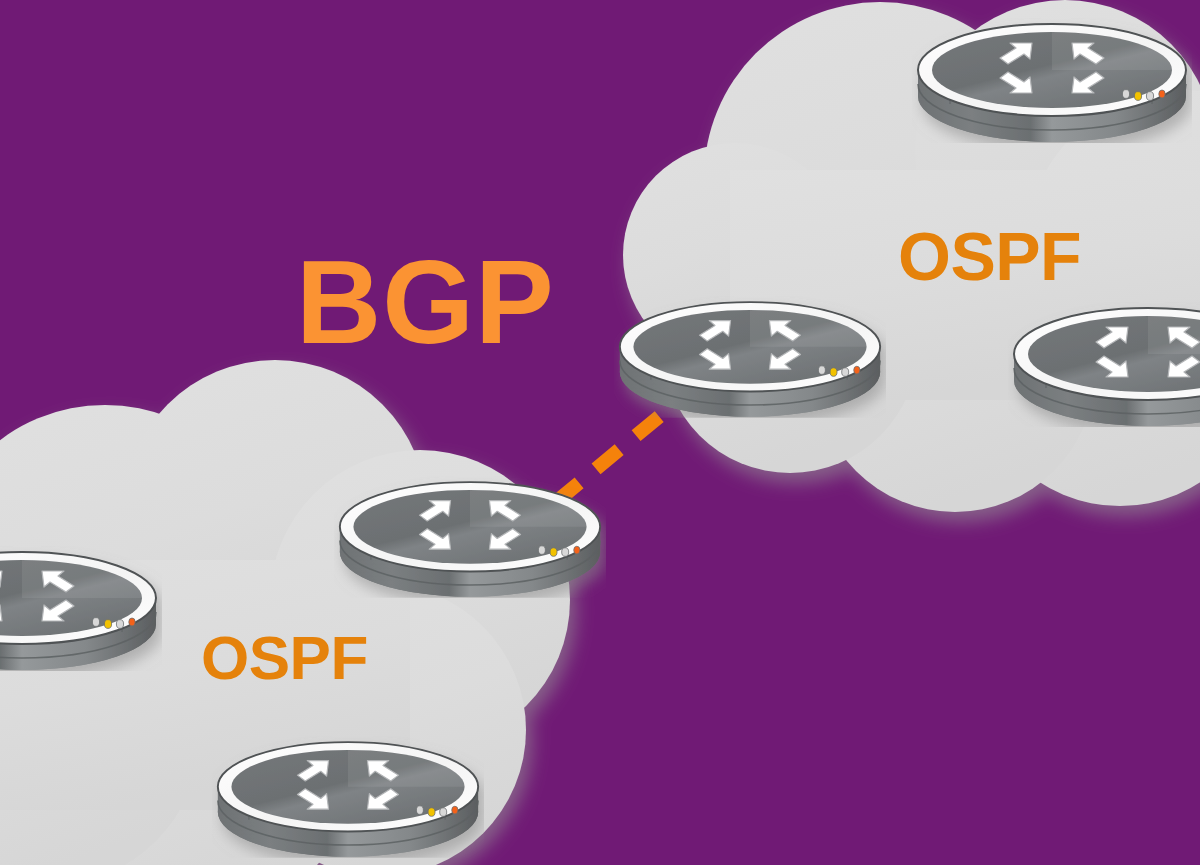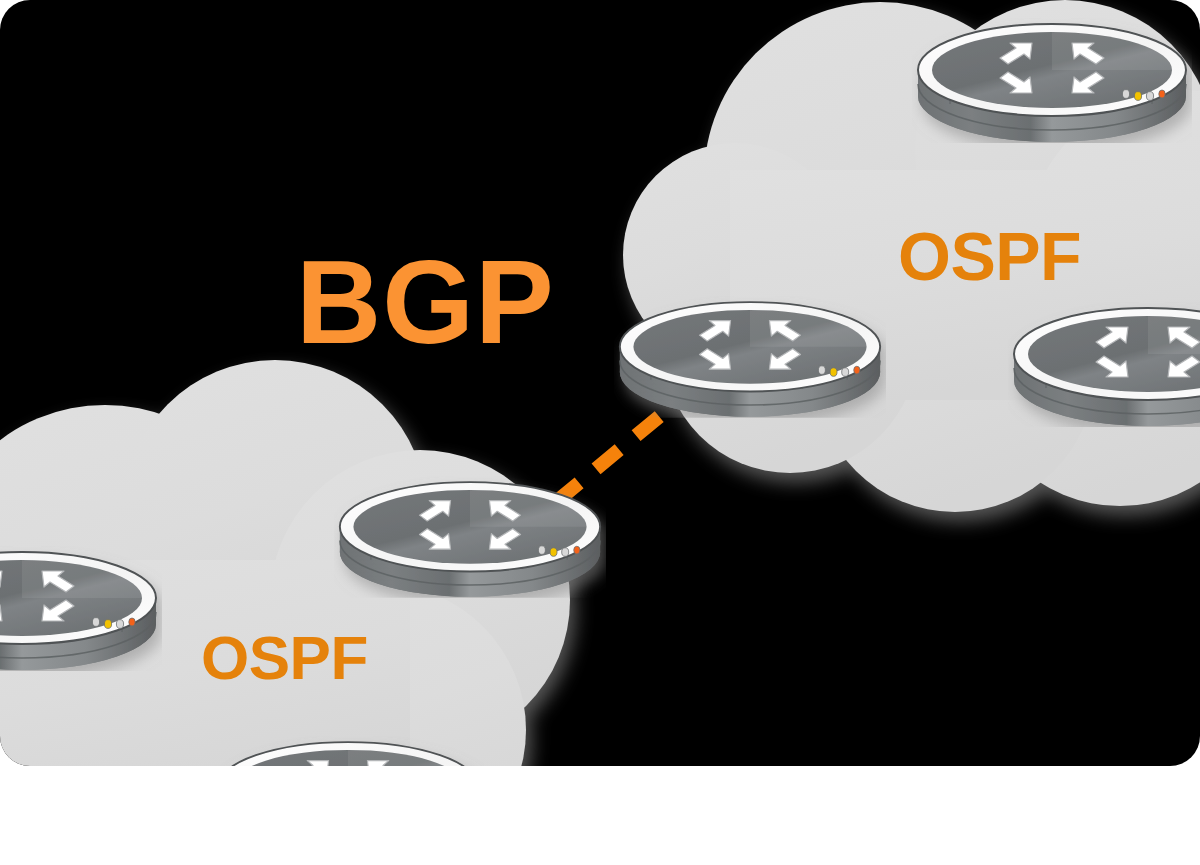--- a/index.html
+++ b/index.html
@@ -71,21 +71,21 @@
     left: 0;
     top: 0;
     width: 1200px;
     height: 865px;
     pointer-events: none;
   }
 </style>
 </head>
 <body>
 
-<div id="stage" style="width: 1200px; height: 766px; background: #000000; border-radius: 30px;">
+<div id="stage" style="width: 1200px; height: 865px; background: #701a75;">
 
   <svg class="cloud-layer" viewBox="0 0 1200 865" width="1200" height="865">
     <defs>
       <filter id="cloudShadow" x="-30%" y="-30%" width="180%" height="180%">
         <feDropShadow dx="6" dy="10" stdDeviation="9" flood-color="#9a9a9a" flood-opacity="0.55"></feDropShadow>
       </filter>
       <linearGradient id="cloudGrad" x1="0" y1="0" x2="0.35" y2="1">
         <stop offset="0%" stop-color="#e0e0e0"></stop>
         <stop offset="55%" stop-color="#dcdcdc"></stop>
         <stop offset="100%" stop-color="#d6d6d6"></stop>

